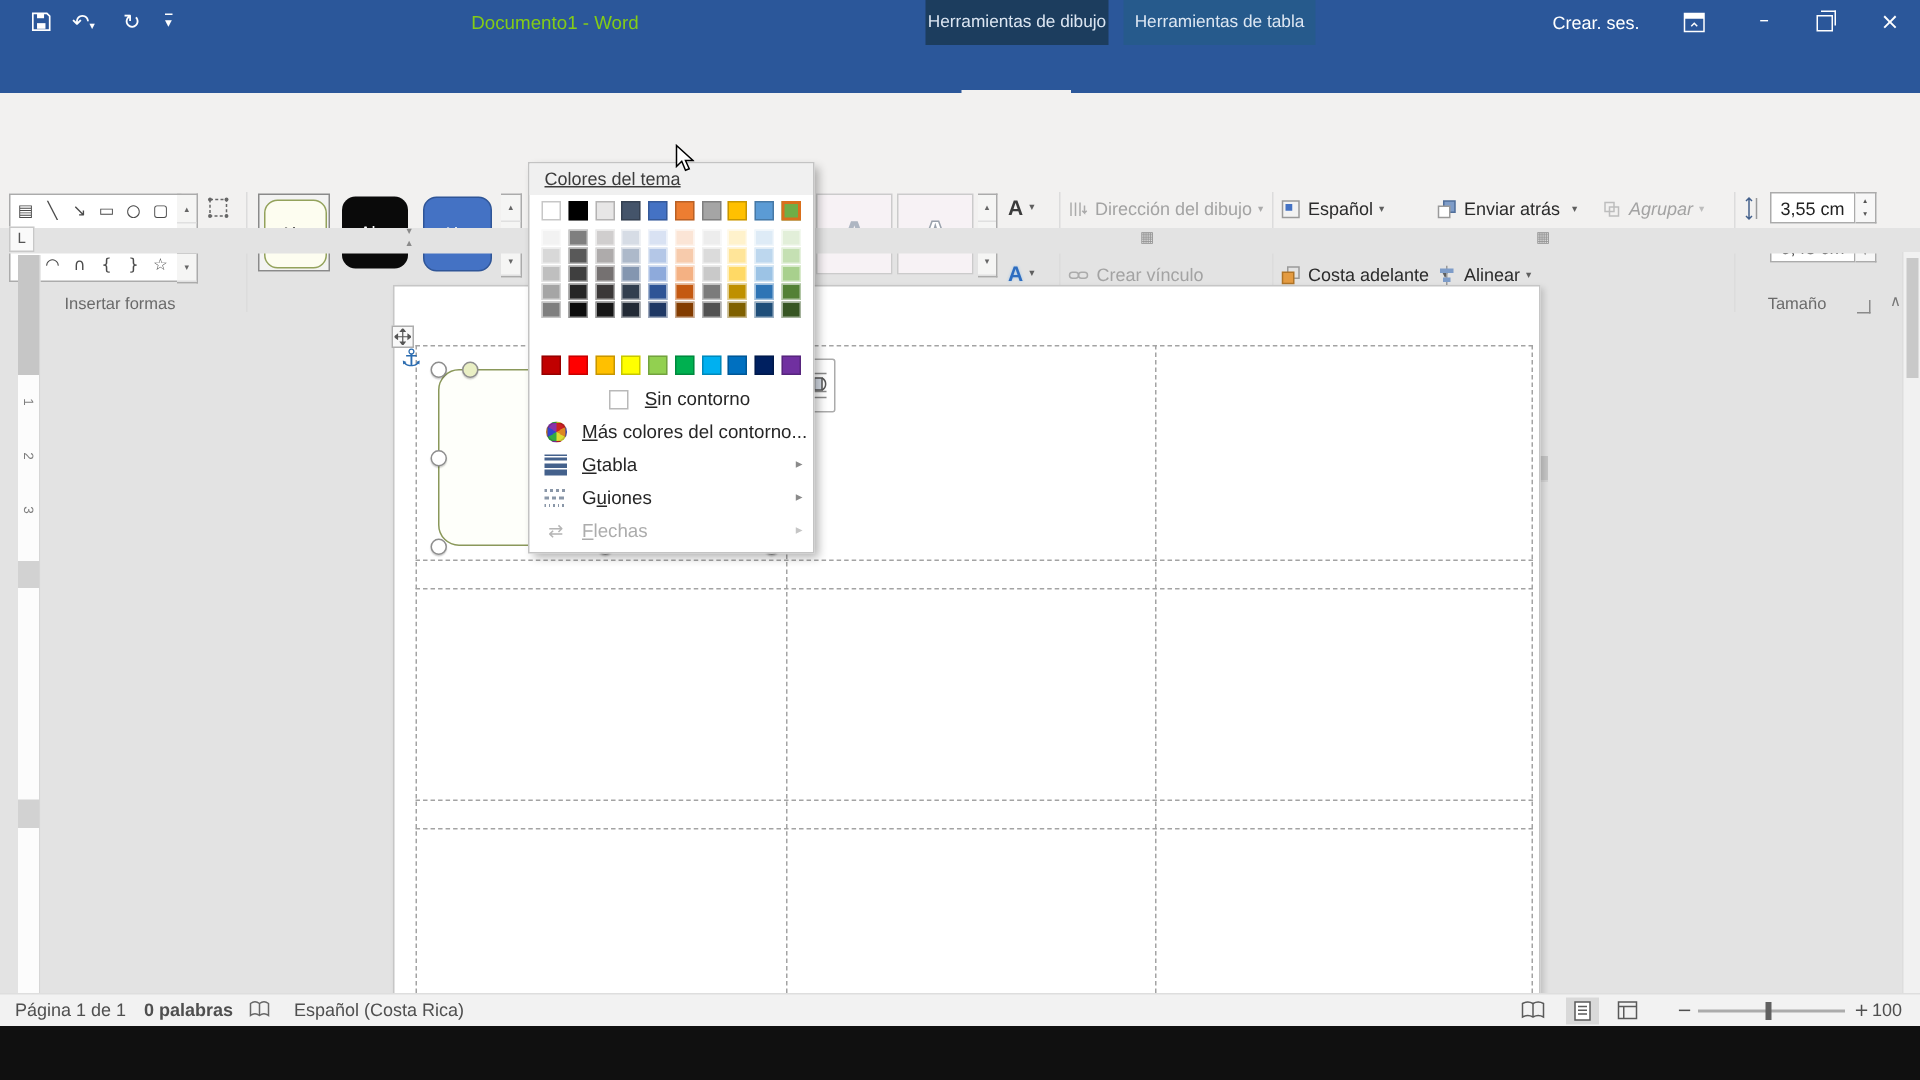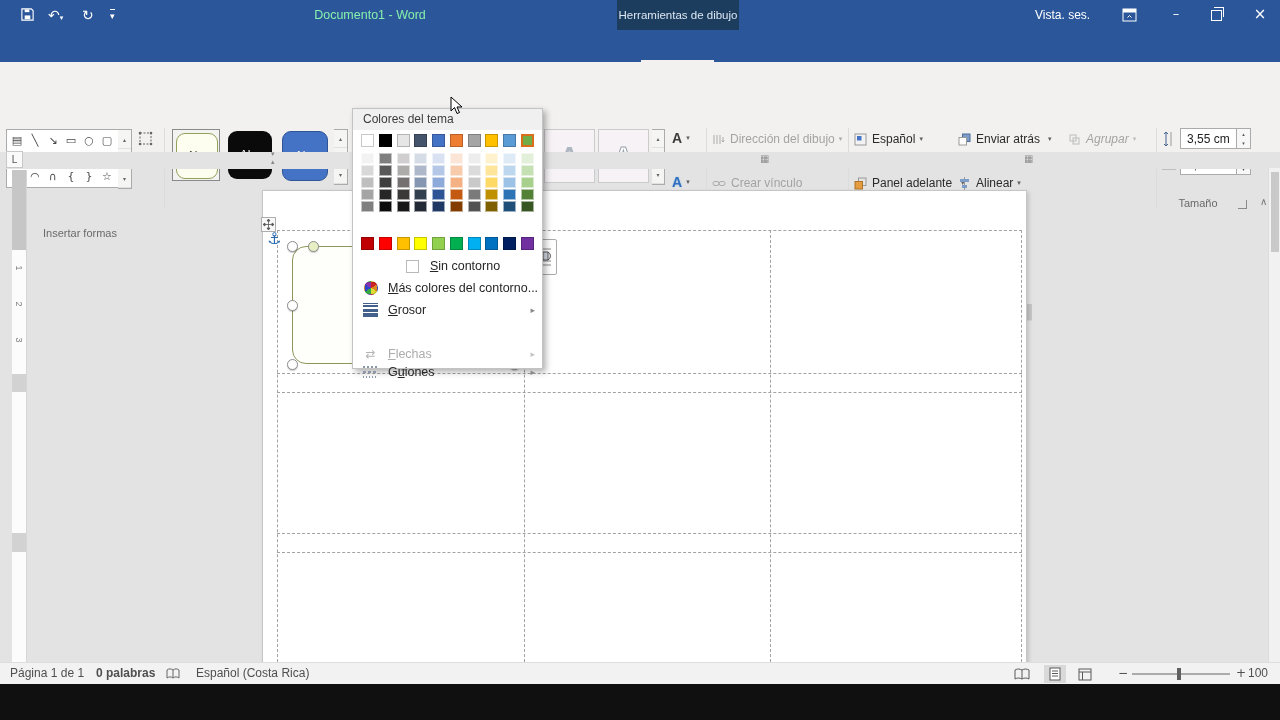--- a/index.html
+++ b/index.html
@@ -3,21 +3,21 @@
 <meta charset="utf-8">
 <style>
   html,body{margin:0;padding:0;width:1280px;height:720px;overflow:hidden;
     font-family:"Liberation Sans","DejaVu Sans",sans-serif;-webkit-font-smoothing:antialiased;}
   .abs{position:absolute;}
   .app{position:relative;width:1280px;height:720px;background:#E3E3E3;}
   .glyph{font-family:"DejaVu Sans",sans-serif;}
   
   .tb{left:0;top:0;width:1280px;height:30px;background:#2B579A;color:#fff;}
   .tb .qa{color:#fff;font-size:14px;line-height:30px;}
-  .tb-title{left:0;top:0;width:740px;height:30px;text-align:center;line-height:30px;font-size:12.5px;color:#86efac;}
+  .tb-title{left:0;top:0;width:740px;height:30px;text-align:center;line-height:30px;font-size:12.5px;color:#84cc16;}
   .ctxhdr{top:0;height:30px;font-size:11.5px;color:#DCE6F2;text-align:center;line-height:30px;}
   .winbtn{top:0;width:40px;height:30px;text-align:center;line-height:28px;color:#fff;font-size:13px;}
   
   .tabrow{left:0;top:30px;width:1280px;height:32px;background:#2B579A;}
   .rtab{top:30px;height:32px;line-height:32px;font-size:12.5px;color:#E9EFF8;}
   .rtab-active{background:#F2F1F0;color:#2B579A;text-align:center;}
   
   .ribbon{left:0;top:62px;width:1280px;height:90px;background:#F2F1F0;border-bottom:1px solid #CFCFCF;}
   .gdiv{width:1px;background:#DCDCDC;top:66px;height:80px;}
   .glabel{font-size:11px;color:#6A6A6A;text-align:center;top:134px;height:14px;line-height:14px;}
@@ -78,21 +78,22 @@
           <path d="M2 2h10l2 2v10H2z" fill="none" stroke="#fff" stroke-width="1.2"></path>
           <rect x="5" y="9" width="6" height="4" fill="#fff"></rect>
           <rect x="5" y="2.5" width="5" height="3" fill="#fff"></rect>
         </svg>
     </div>
     <div class="abs qa glyph" style="left:48px;top:0;"><span>↶</span><span style="font-size:7px;">▾</span></div>
     <div class="abs qa glyph" style="left:82px;top:0;"><span>↻</span></div>
     <div class="abs qa glyph" style="left:110px;top:-1px;font-size:9px;border-top:1px solid #fff;margin-top:10px;line-height:12px;"><span>▾</span></div>
     <div class="abs tb-title">Documento1 - Word</div>
     <div class="abs ctxhdr" style="left:617px;width:122px;background:#1C3D5E;">Herramientas de dibujo</div>
-    <div class="abs" style="left:1035px;top:0;height:30px;line-height:30px;font-size:12px;color:#fff;">Vista. ses.</div>
+    <div class="abs ctxhdr" style="left:749px;width:128px;background:#265A8C;">Herramientas de tabla</div>
+    <div class="abs" style="left:1035px;top:0;height:30px;line-height:30px;font-size:12px;color:#fff;">Crear. ses.</div>
     <div class="abs" style="left:1122px;top:8px;">
       <svg width="15" height="14" viewBox="0 0 15 14">
           <rect x="1" y="1" width="13" height="12" fill="none" stroke="#fff"></rect>
           <rect x="1" y="1" width="13" height="3.5" fill="#fff"></rect>
           <path d="M5.5 9.5 L7.5 7.5 L9.5 9.5" fill="none" stroke="#fff"></path>
         </svg>
     </div>
     <div class="abs winbtn glyph" style="left:1156px;">–</div>
     <div class="abs winbtn" style="left:1196px;">
       <div style="width:9px;height:9px;border:1px solid #fff;margin:10px auto 0;position:relative;">
@@ -166,21 +167,21 @@
     <div class="abs" style="left:138px;top:69px;">
       <svg width="16" height="16" viewBox="0 0 16 16">
           <rect x="2" y="2" width="11" height="11" fill="none" stroke="#666" stroke-dasharray="2 1.5"></rect>
           <circle cx="2" cy="2" r="1.3" fill="#666"></circle>
           <circle cx="13" cy="2" r="1.3" fill="#666"></circle>
           <circle cx="2" cy="13" r="1.3" fill="#666"></circle>
           <circle cx="13" cy="13" r="1.3" fill="#666"></circle>
         </svg>
     </div>
     <div class="abs glyph" style="left:138px;top:91px;font-size:13px;color:#44628C;">▤</div>
-    <div class="abs glabel" style="left:0px;width:160px;margin-top:30px;">Insertar formas</div>
+    <div class="abs glabel" style="left:0px;width:160px;">Insertar formas</div>
     <div class="abs gdiv" style="left:164px;"></div>
 
     <div class="abs abcsel" style="left:172px;top:67px;width:48px;height:52px;box-sizing:border-box;padding:3px;">
       <div class="abcin" style="width:100%;height:100%;background:#FDFDF0;border:1px solid #93A25B;color:#3B3B3B;">Abc</div>
     </div>
     <div class="abs" style="left:226px;top:67px;width:48px;height:52px;box-sizing:border-box;padding:2px;">
       <div class="abcin" style="width:100%;height:100%;background:#0A0A0A;color:#fff;">Abc</div>
     </div>
     <div class="abs" style="left:280px;top:67px;width:48px;height:52px;box-sizing:border-box;padding:2px;">
       <div class="abcin" style="width:100%;height:100%;background:#4472C4;border:1px solid #2F5597;color:#fff;">Abc</div>
@@ -274,21 +275,21 @@
           <rect x="5" y="4" width="3.5" height="4" fill="#E49B41"></rect>
         </svg>
       <span class="rbtxt" style="margin-left:5px;">Ajustar texto</span>
         <span class="dd glyph">▾</span>
     </div>
     <div class="abs row18" style="left:854px;top:111px;">
       <svg width="13" height="13" viewBox="0 0 13 13">
           <rect x="4.5" y="1" width="7.5" height="7.5" fill="none" stroke="#9A9A9A"></rect>
           <rect x="1" y="4.5" width="7.5" height="7.5" fill="#E49B41" stroke="#B07427"></rect>
         </svg>
-      <span class="rbtxt" style="margin-left:5px;">Panel adelante</span>
+      <span class="rbtxt" style="margin-left:5px;">Costa adelante</span>
         <span class="dd glyph" style="margin-left:9px;">▾</span>
     </div>
     <div class="abs row18" style="left:958px;top:67px;">
       <svg width="13" height="13" viewBox="0 0 13 13">
           <rect x="4.5" y="1" width="7.5" height="7.5" fill="#7E9CC8" stroke="#4F6D99"></rect>
           <rect x="1" y="4.5" width="7.5" height="7.5" fill="#fff" stroke="#9A9A9A"></rect>
         </svg>
       <span class="rbtxt" style="margin-left:5px;">Enviar atrás</span>
         <span class="dd glyph" style="margin-left:8px;">▾</span>
     </div>
@@ -432,21 +433,21 @@
         <path d="M12 6a4.5 4.5 0 0 1 0 8" fill="none" stroke="#555"></path>
         <path d="M7 6h5v8H7z" fill="#D7DEE8" stroke="#555"></path>
       </svg>
   </div>
 
   <div class="abs" style="left:1268px;top:168px;width:12px;height:494px;background:#F1F1F1;border-left:1px solid #DDD;box-sizing:border-box;">
     <div class="abs" style="left:2px;top:4px;width:8px;height:80px;background:#C9C9C9;"></div>
   </div>
 
   <div class="abs menu">
-    <div class="abs mhdr" style="top:0;">Colores del tema</div>
+    <div class="abs mhdr" style="top:0;text-decoration:underline;">Colores del tema</div>
     <div class="abs swrow" style="top:25px;">
         <div class="sw" style="background: rgb(255, 255, 255);"></div>
         <div class="sw" style="background: rgb(0, 0, 0);"></div>
         <div class="sw" style="background: rgb(231, 230, 230);"></div>
         <div class="sw" style="background: rgb(68, 84, 106);"></div>
         <div class="sw" style="background: rgb(68, 114, 196);"></div>
         <div class="sw" style="background: rgb(237, 125, 49);"></div>
         <div class="sw" style="background: rgb(165, 165, 165);"></div>
         <div class="sw" style="background: rgb(255, 192, 0);"></div>
         <div class="sw" style="background: rgb(91, 155, 213);"></div>
@@ -531,24 +532,24 @@
     </div>
     <div class="abs mitem" style="top:190px;">
       <span class="mico">
           <span style="width:15px;height:14px;display:flex;flex-direction:column;justify-content:space-between;">
             <i style="height:1px;background:#44618C;"></i>
             <i style="height:2px;background:#44618C;"></i>
             <i style="height:3px;background:#44618C;"></i>
             <i style="height:4px;background:#44618C;"></i>
           </span>
         </span>
-      <span class="mlab"><span class="accel">G</span><span>rosor</span></span>
+      <span class="mlab"><span class="accel">G</span><span>tabla</span></span>
       <span class="sub">▸</span>
     </div>
-    <div class="abs mitem" style="top:212px;margin-top:40px;">
+    <div class="abs mitem" style="top:212px;">
       <span class="mico">
           <span style="width:15px;height:12px;display:flex;flex-direction:column;justify-content:space-between;">
             <i style="height:2px;background:repeating-linear-gradient(90deg,#8A97A8 0 2px,transparent 2px 4px);"></i>
             <i style="height:2px;background:repeating-linear-gradient(90deg,#8A97A8 0 3px,transparent 3px 5px);"></i>
             <i style="height:2px;background:repeating-linear-gradient(90deg,#8A97A8 0 1px,transparent 1px 3px);"></i>
           </span>
         </span>
       <span class="mlab"><span>G</span><span class="accel">u</span><span>iones</span></span>
       <span class="sub">▸</span>
     </div>

